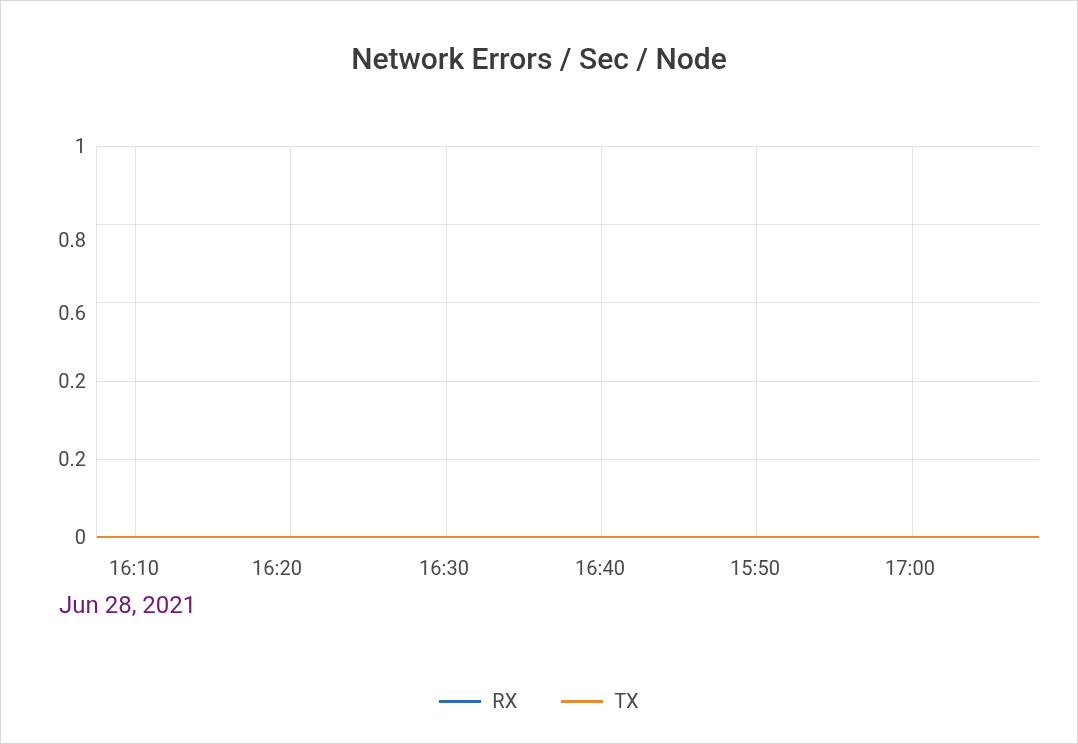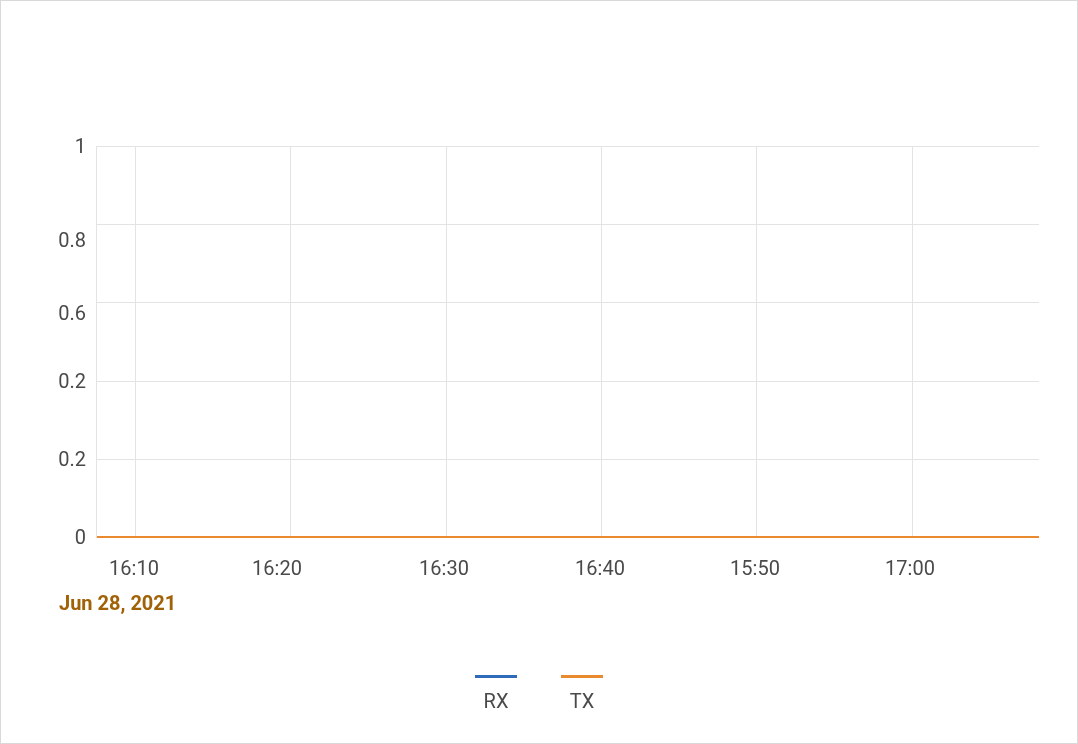--- a/index.html
+++ b/index.html
@@ -73,55 +73,54 @@
     transform: translateX(-50%);
     font-size: 20px;
     color: #4a4a4a;
     text-align: left;
     white-space: nowrap;
   }
   .x-date-label {
     position: absolute;
     top: 590px;
     left: 58px;
-    font-size: 20px;
-    color: #a16207;
+    font-size: 24px;
+    color: #701a75;
     white-space: nowrap;
-    font-weight: bold;
   }
   .legend {
     position: absolute;
     bottom: 30px;
     left: 0;
     right: 0;
     display: flex;
     justify-content: center;
     align-items: center;
     gap: 44px;
     font-size: 20px;
     color: #4a4a4a;
   }
   .legend-item {
     display: flex;
     align-items: center;
     gap: 11px;
-    flex-direction: column;
   }
   .legend-swatch {
     width: 42px;
     height: 0;
     border-top-width: 3px;
     border-top-style: solid;
   }
 </style>
 </head>
 <body>
 
 <div class="chart-card">
 
+  <div class="chart-title">Network Errors / Sec / Node</div>
 
   <div class="y-tick-label" style="top:145px">1</div>
   <div class="y-tick-label" style="top:239px">0.8</div>
   <div class="y-tick-label" style="top:312px">0.6</div>
   <div class="y-tick-label" style="top:380px">0.2</div>
   <div class="y-tick-label" style="top:458px">0.2</div>
   <div class="y-tick-label" style="top:536px">0</div>
 
   <div class="x-tick-label" style="left:133px">16:10</div>
   <div class="x-tick-label" style="left:276px">16:20</div>

